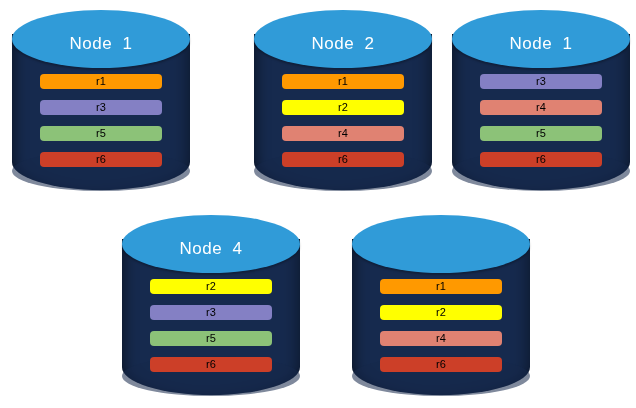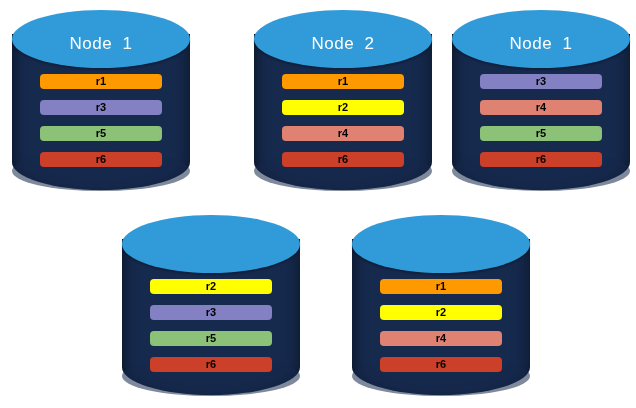--- a/index.html
+++ b/index.html
@@ -84,21 +84,21 @@
   .bar {
     position: relative;
     height: 15px;
     margin-bottom: 11px;
     border-radius: 4px;
     display: flex;
     align-items: center;
     justify-content: center;
     color: #000000;
     font-size: 11px;
-    font-weight: bold;
+    font-weight: normal;
     line-height: 1;
   }
   .bar:last-child {
     margin-bottom: 0;
   }
 </style>
 </head>
 <body style="background: rgb(255, 255, 255);">
 
 <div id="canvas">
@@ -131,20 +131,21 @@
       <div class="bars">
         <div class="bar" style="background: rgb(132, 128, 196);">r3</div>
         <div class="bar" style="background: rgb(224, 130, 114);">r4</div>
         <div class="bar" style="background: rgb(140, 194, 120);">r5</div>
         <div class="bar" style="background: rgb(204, 63, 40);">r6</div>
       </div>
     </div>
     <div class="node" style="left: 122px; top: 215px;">
       <div class="cyl-body" style="background: rgb(22, 42, 78);"></div>
       <div class="cyl-top" style="background: rgb(48, 155, 216);"></div>
+      <div class="node-label">Node  4</div>
       <div class="bars">
         <div class="bar" style="background: rgb(255, 255, 0);">r2</div>
         <div class="bar" style="background: rgb(132, 128, 196);">r3</div>
         <div class="bar" style="background: rgb(140, 194, 120);">r5</div>
         <div class="bar" style="background: rgb(204, 63, 40);">r6</div>
       </div>
     </div>
     <div class="node" style="left: 352px; top: 215px;">
       <div class="cyl-body" style="background: rgb(22, 42, 78);"></div>
       <div class="cyl-top" style="background: rgb(48, 155, 216);"></div>

